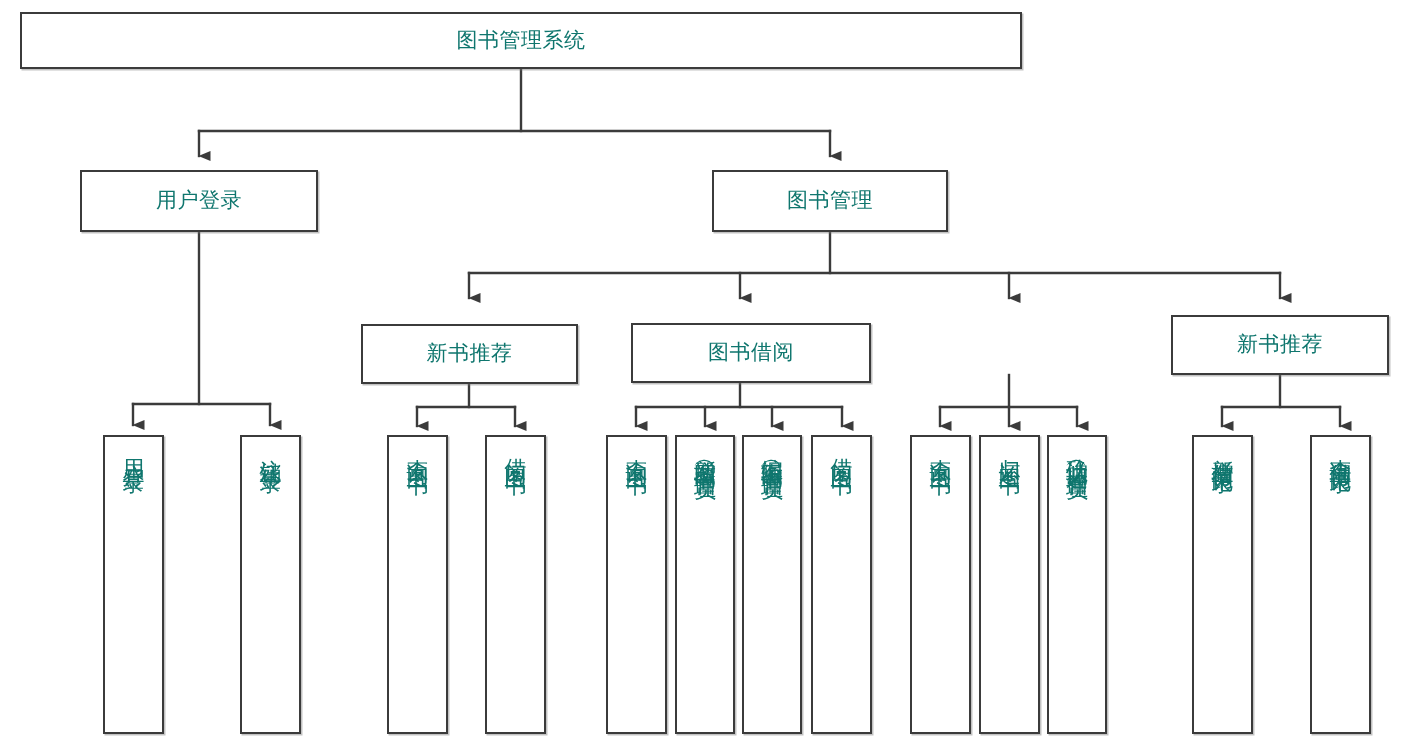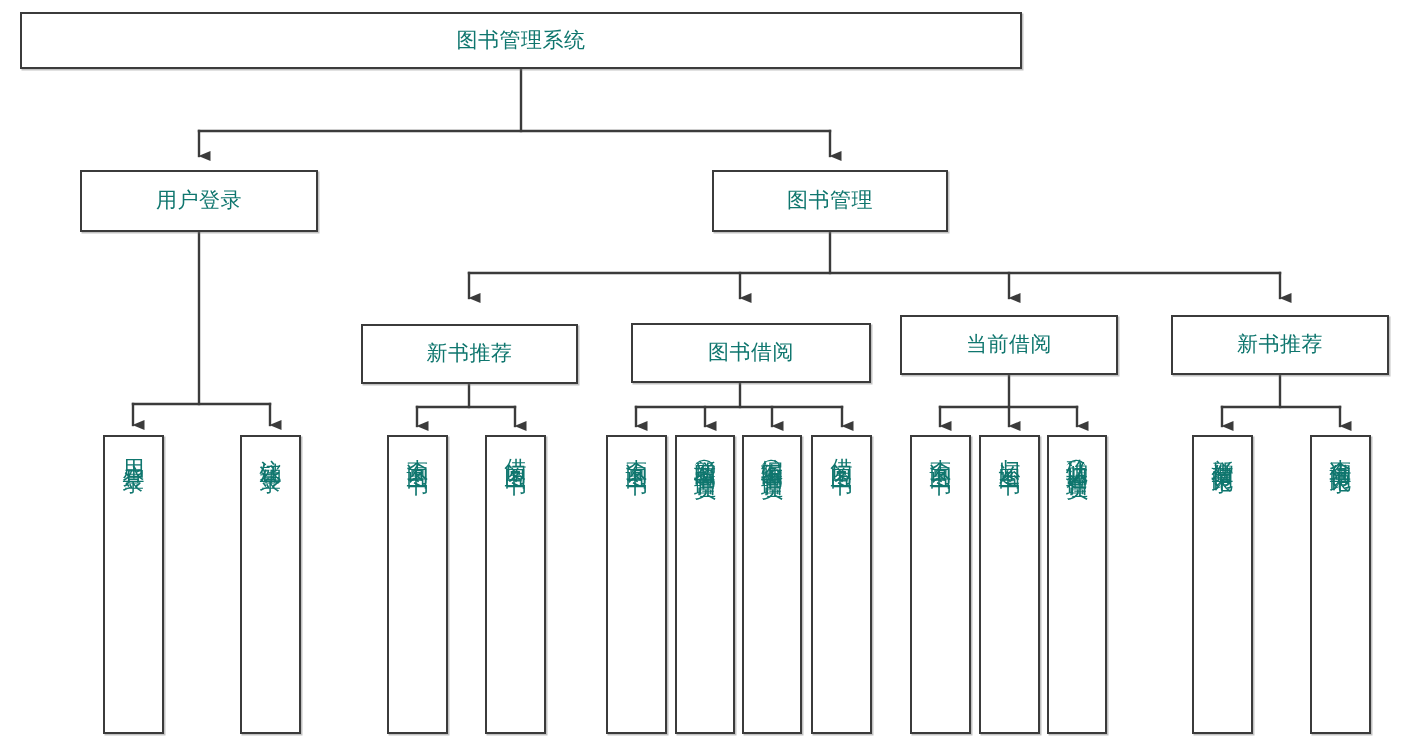--- a/index.html
+++ b/index.html
@@ -142,23 +142,20 @@
   <div class="node" style="left:712px; top:170px; width:236px; height:62px;">
     <span class="node-label">图书管理</span>
   </div>
 
   <div class="node" style="left:361px; top:324px; width:217px; height:60px;">
     <span class="node-label">新书推荐</span>
   </div>
   <div class="node" style="left:631px; top:315px; width:240px; height:60px;margin-top:8px;">
     <span class="node-label">图书借阅</span>
   </div>
-  <div class="node" style="left:900px; top:315px; width:218px; height:60px;">
-    <span class="node-label">当前借阅</span>
-  </div>
   <div class="node" style="left:1171px; top:315px; width:218px; height:60px;">
     <span class="node-label">新书推荐</span>
   </div>
 
   <div class="node leaf" style="left:103px; top:435px; width:61px; height:299px;">
     <span class="node-label">用户登录</span>
   </div>
   <div class="node leaf" style="left:240px; top:435px; width:61px; height:299px;">
     <span class="node-label">注销登录</span>
   </div>

